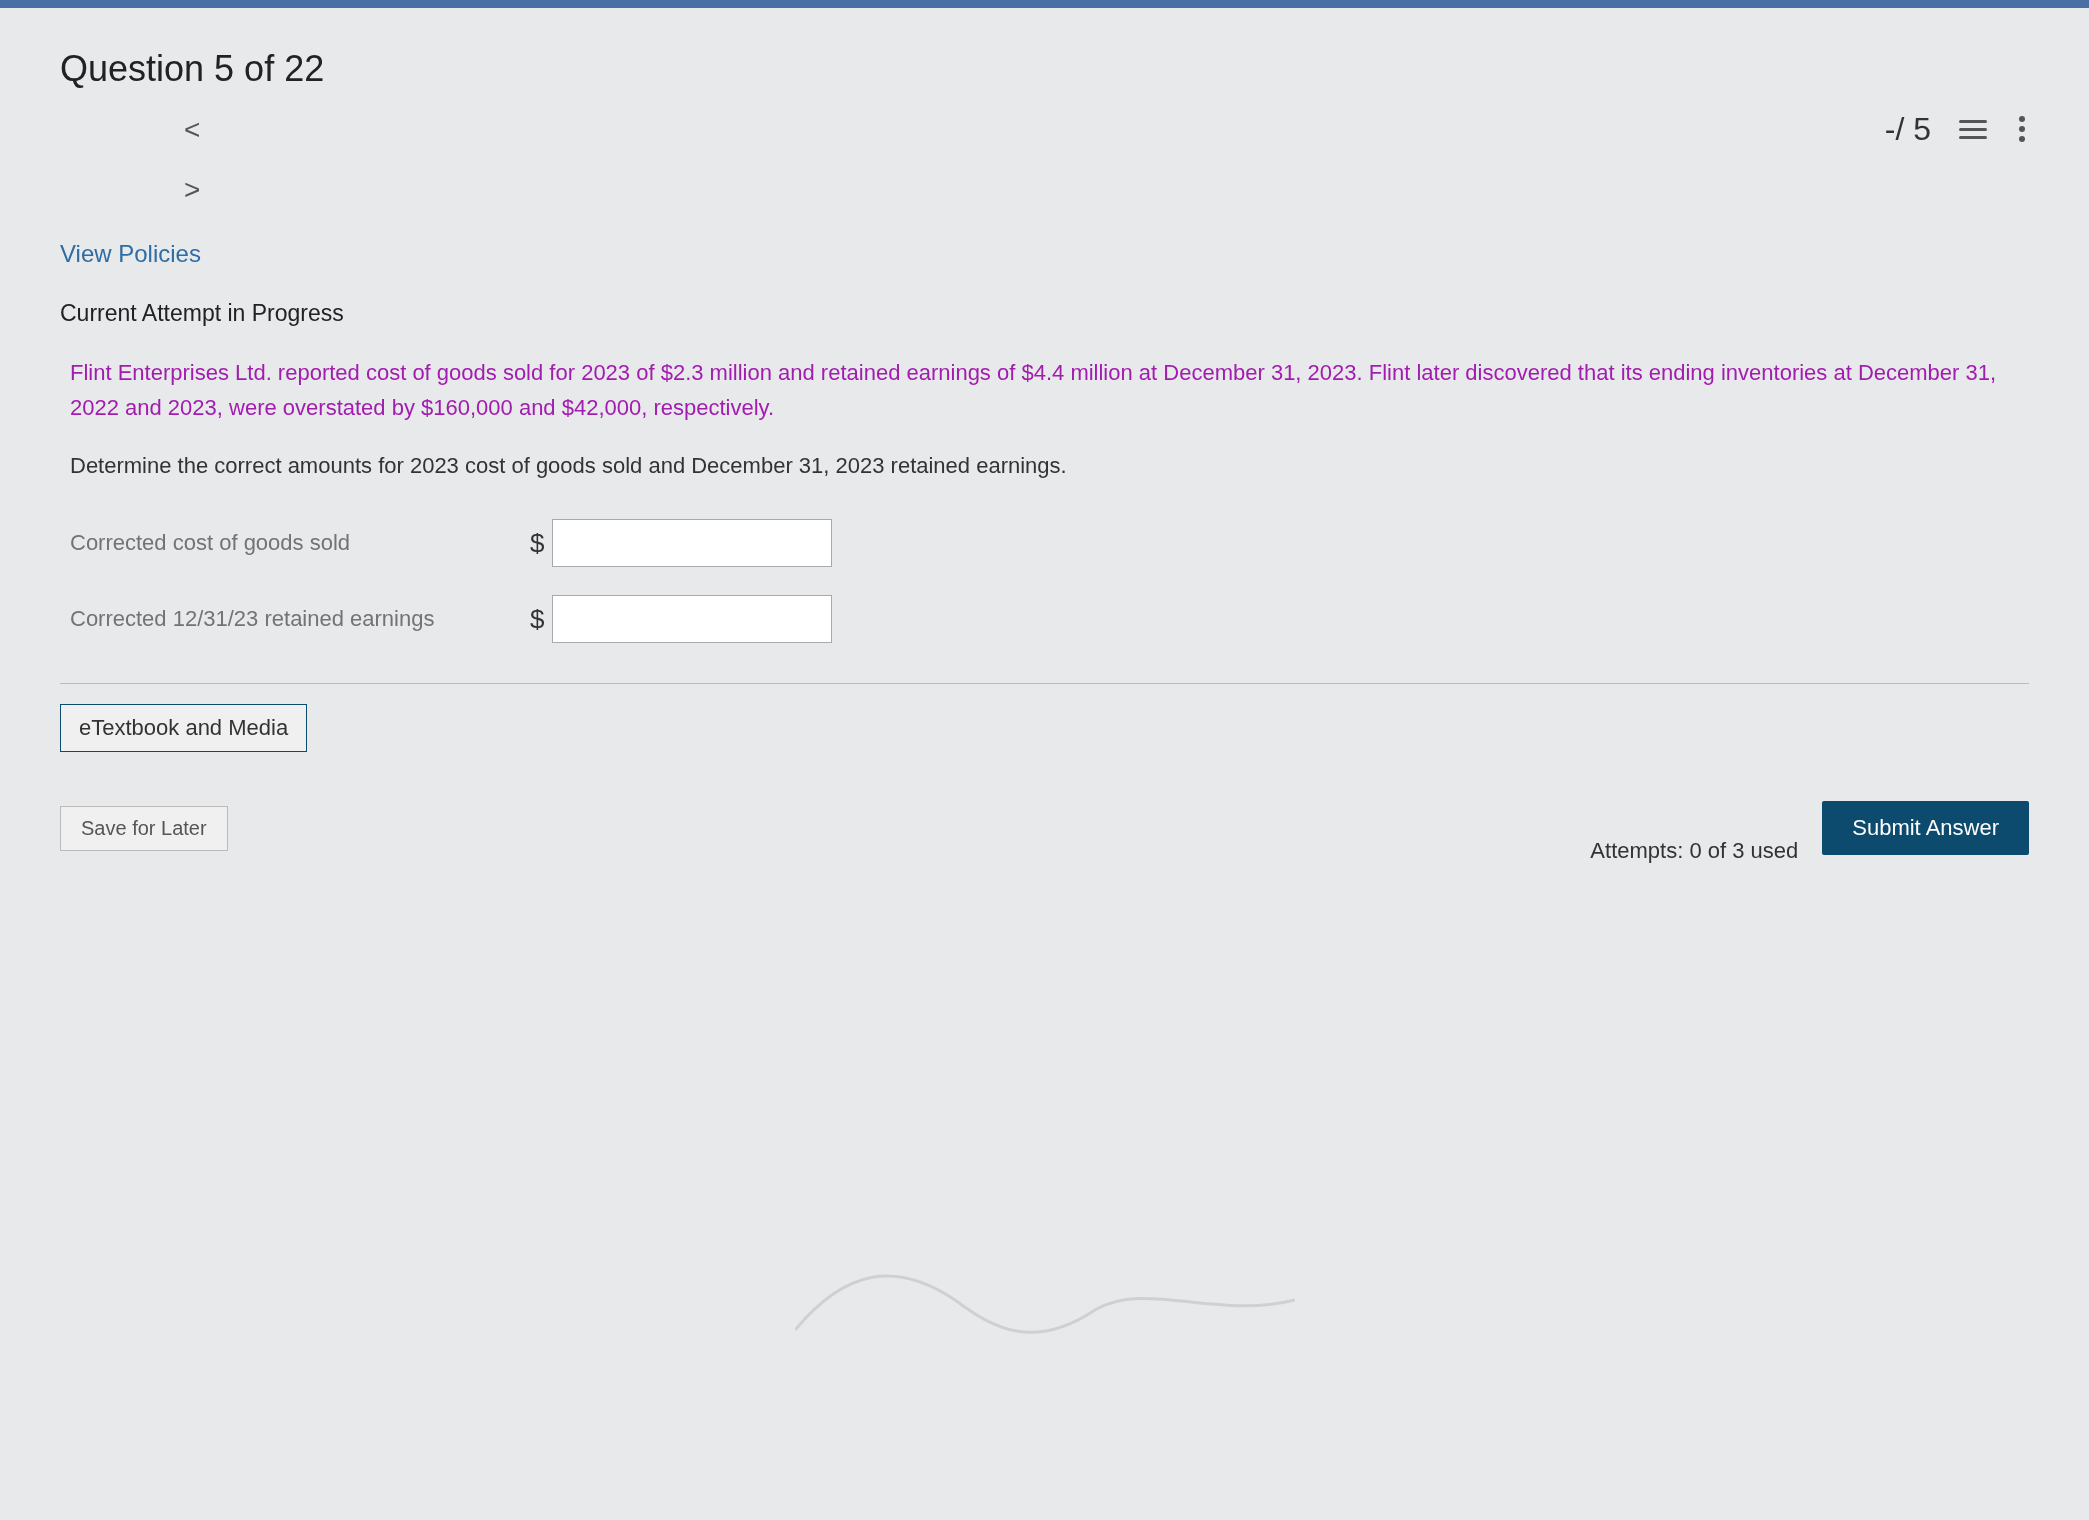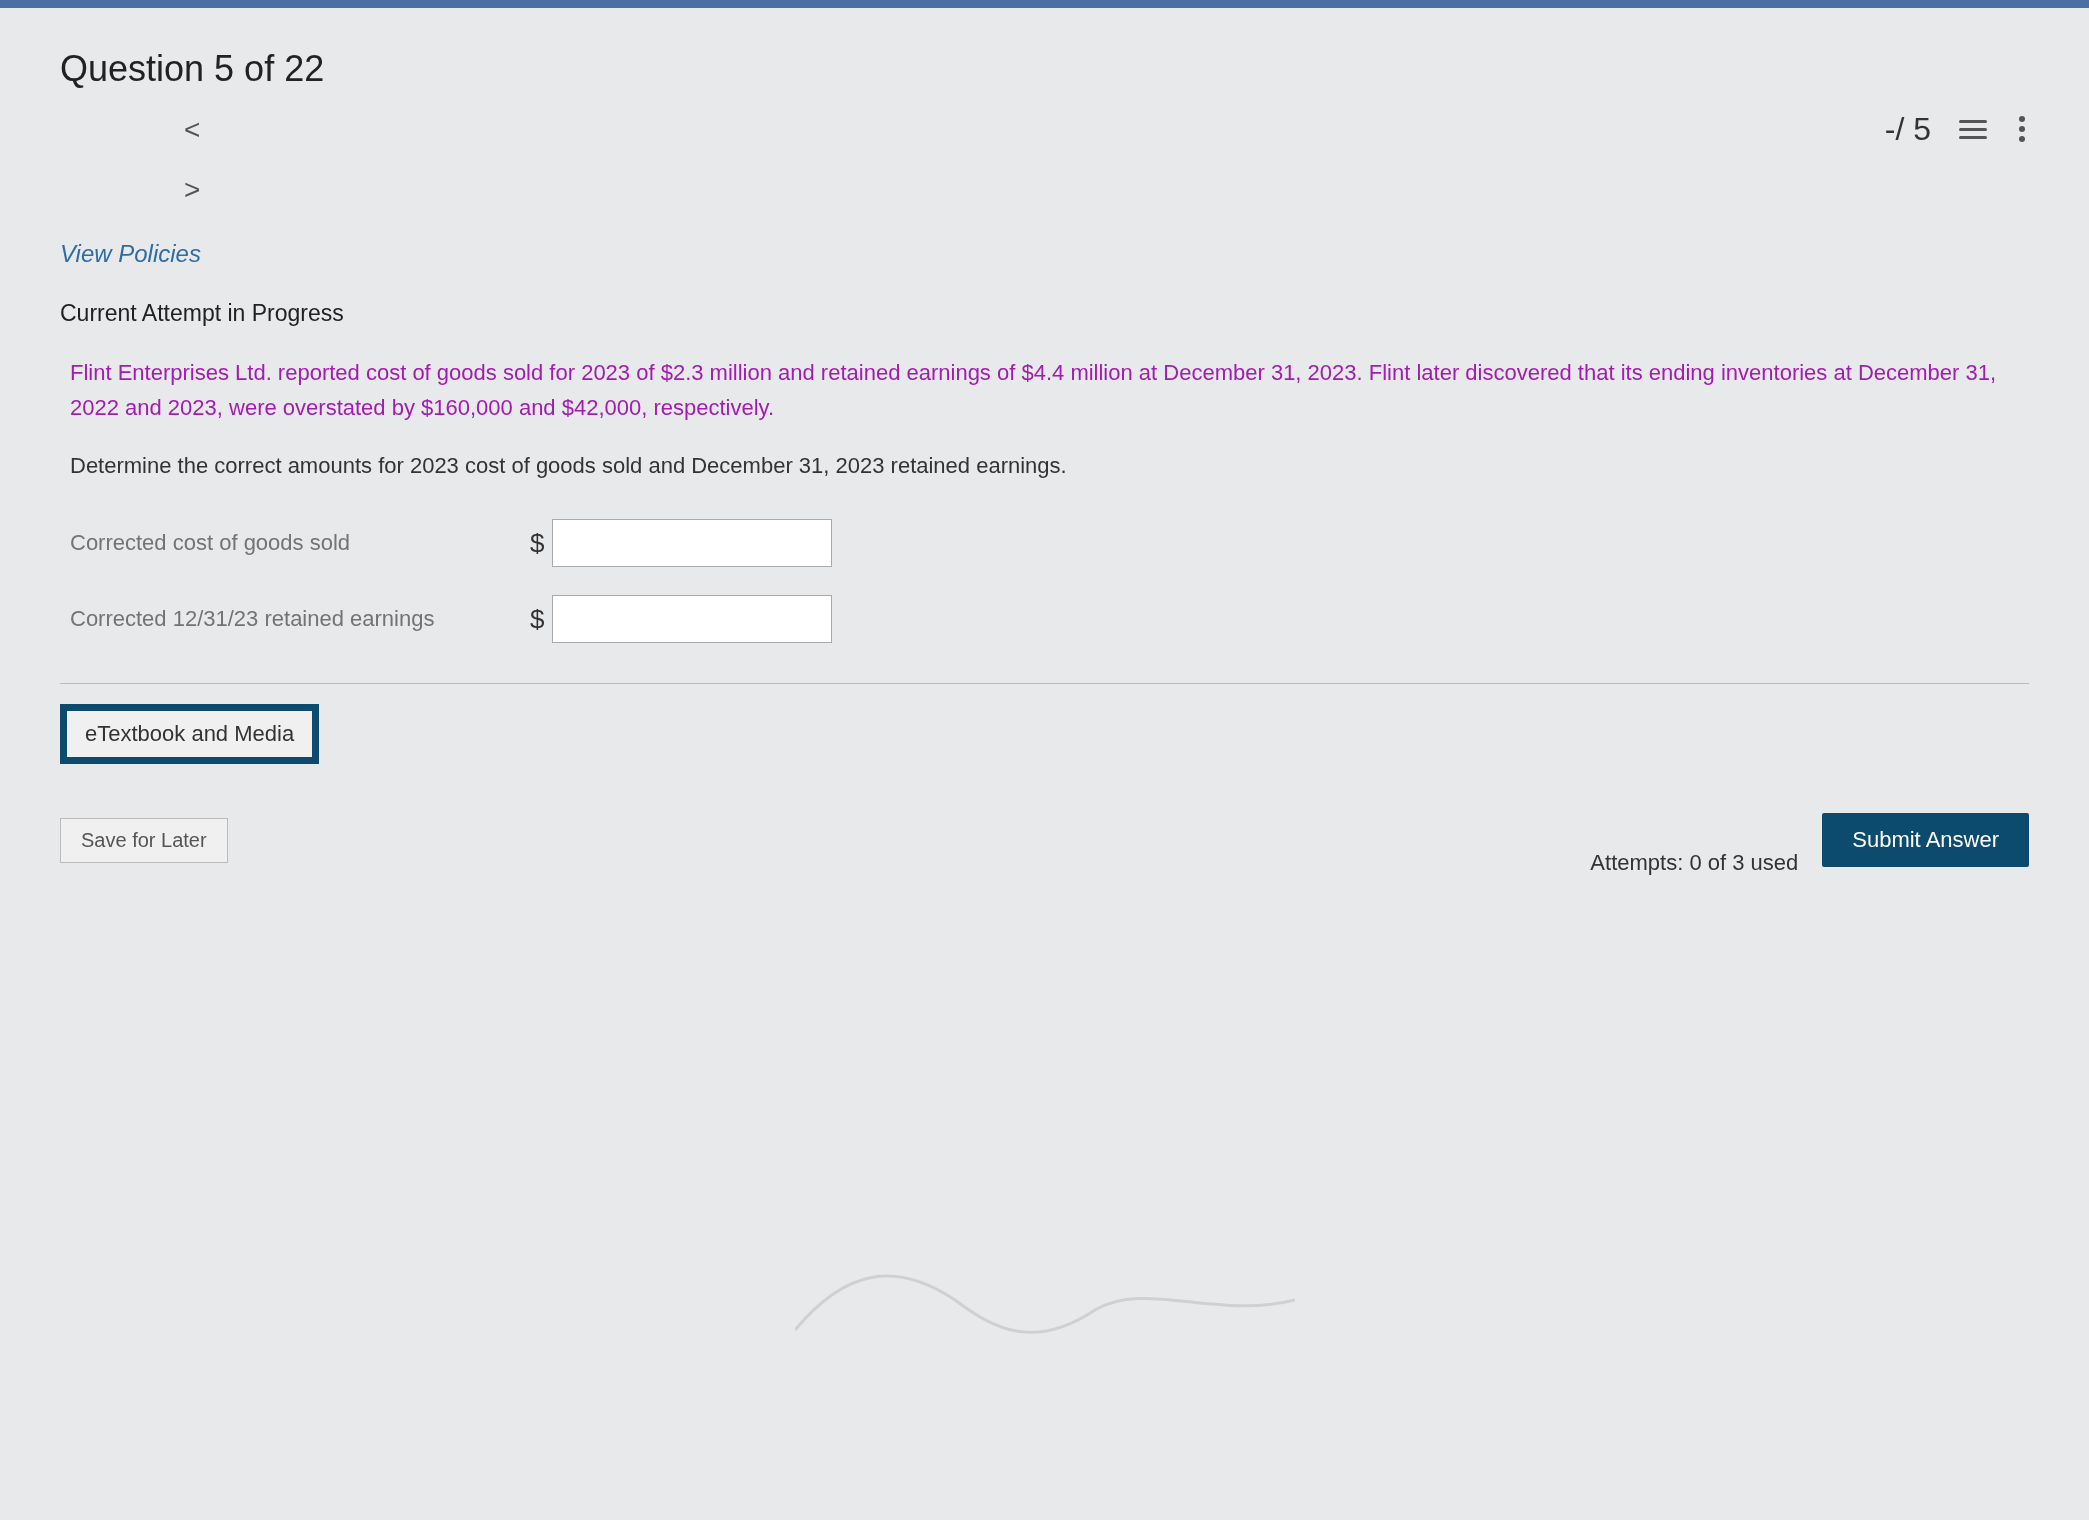--- a/index.html
+++ b/index.html
@@ -112,21 +112,20 @@
       border-radius: 50%;
     }
 
     .view-policies-link {
       color: #2e6da4;
       font-size: 24px;
       text-decoration: none;
       cursor: pointer;
       margin-bottom: 32px;
       display: block;
-      font-style: italic;
     }
 
     .current-attempt-label {
       font-size: 23px;
       font-weight: 400;
       color: #222;
       margin-bottom: 28px;
     }
 
     .question-text {
@@ -180,21 +179,21 @@
       margin: 40px 0 20px 0;
     }
 
     .etextbook-link {
       color: #333;
       font-size: 22px;
       text-decoration: none;
       cursor: pointer;
       display: inline-block;
       margin-bottom: 30px;
-      border: 7px solid #0c4a6e;
+      border: 1px solid #0c4a6e;
       padding: 10px 18px;
       background-color: #f0f0f0;
     }
 
     .bottom-row {
       display: flex;
       justify-content: space-between;
       align-items: center;
       margin-top: 10px;
     }

